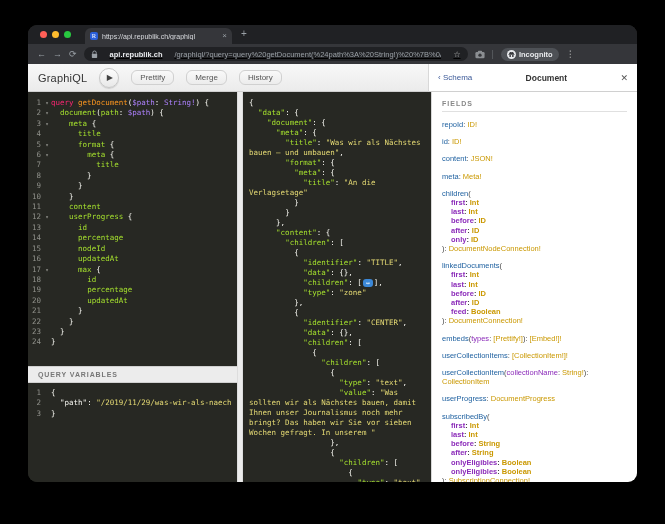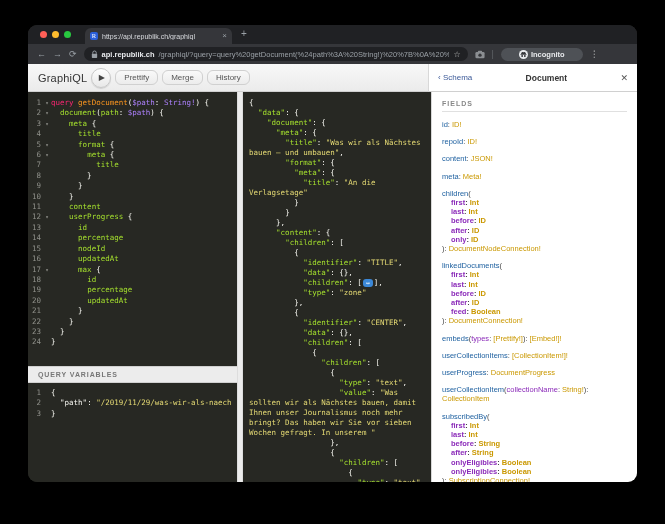--- a/index.html
+++ b/index.html
@@ -15,32 +15,32 @@
        display:flex;align-items:center;padding:0 5px;gap:4px;box-sizing:border-box;}
   .favicon{width:8px;height:8px;border-radius:2px;background:#2b5fd9;color:#fff;font-family:"Liberation Serif",serif;
            font-size:6.5px;line-height:8px;text-align:center;flex:none;}
   .tab-title{color:#dadce0;font-size:7px;white-space:nowrap;overflow:hidden;flex:1;}
   .tab-close{color:#9aa0a6;font-size:8px;line-height:8px;flex:none;}
   .newtab{position:absolute;left:213px;top:3px;color:#9aa0a6;font-size:10px;}
   
   .urlrow{height:20px;background:#35363a;display:flex;align-items:center;padding:0 9px;gap:7px;flex:none;}
   .nav-ic{color:#9aa0a6;font-size:9px;line-height:9px;}
   .urlpill{height:14px;width:384px;background:#202124;border-radius:7px;display:flex;align-items:center;
-           padding:0 7px;gap:4px;overflow:hidden;box-sizing:border-box;flex:none;}
+           padding:0 7px;gap:12px;overflow:hidden;box-sizing:border-box;flex:none;text-decoration:underline;}
   .host{color:#e8eaed;font-size:7.5px;font-weight:bold;white-space:nowrap;flex:none;}
   .upath{color:#9aa0a6;font-size:7.5px;white-space:nowrap;overflow:hidden;flex:1;}
   .star{color:#c4c7c5;font-size:8px;flex:none;}
   .sep{color:#5f6368;font-size:9px;}
-  .incog{background:#4e5156;border-radius:8px;height:13px;display:flex;align-items:center;gap:3px;padding:0 18px;}
+  .incog{background:#4e5156;border-radius:8px;height:13px;display:flex;align-items:center;gap:3px;padding:0 6px;}
   .incog-label{color:#e8eaed;font-size:7.5px;font-weight:bold;}
   .dots{color:#c4c7c5;font-size:9px;}
   
   .toolbar-row{height:28px;display:flex;flex:none;}
   .gql-bar{flex:1;background:linear-gradient(#f8f8f8,#ebebeb);border-bottom:1px solid #d0d0d0;display:flex;
-           align-items:center;padding:9px 10px;gap:4px;box-sizing:border-box;}
+           align-items:center;padding:9px 10px;gap:12px;box-sizing:border-box;}
   .gql-logo{font-size:11px;color:#333;letter-spacing:.2px;}
   .play-btn{width:18px;height:18px;border-radius:50%;background:linear-gradient(#fdfdfd,#e8e8e8);
             border:1px solid #c8c8c8;display:flex;align-items:center;justify-content:center;box-shadow:0 1px 1px rgba(0,0,0,.12);}
   .play-ic{color:#444;font-size:8px;margin-left:1px;line-height:8px;}
   .tb-btn{background:linear-gradient(#f9f9f9,#ececec);border:1px solid #d0d0d0;border-radius:6px;color:#555;
           font-size:8px;padding:2px 8px;font-family:"Liberation Sans",sans-serif;}
   .docs-header{width:209px;background:#fff;border-bottom:1px solid #d0d0d0;border-left:1px solid #d8d8d8;
                display:flex;align-items:center;padding:13px 9px;box-sizing:border-box;flex:none;}
   .schema-link{color:#3B5998;font-size:8px;flex:none;}
   .docs-title{flex:1;text-align:center;font-weight:bold;font-size:8.5px;color:#333;}
@@ -217,24 +217,24 @@
           <div class="resp-row"><span class="tk-pl">                  {</span></div>
           <div class="resp-row"><span class="tk-pl">                    </span><span class="tk-rk">"children"</span><span class="tk-pl">: [</span></div>
           <div class="resp-row"><span class="tk-pl">                      {</span></div>
           <div class="resp-row"><span class="tk-pl">                        </span><span class="tk-rk">"type"</span><span class="tk-pl">: </span><span class="tk-rs">"text"</span><span class="tk-pl">,</span></div>
         </div>
     </div>
     <div class="docs-panel">
       <div class="fields-label">FIELDS</div>
       <div>
           <div class="doc-entry">
+            <div class="doc-line"><span class="dk-f">repoId</span><span class="dk-p">: </span><span class="dk-t">ID!</span></div>
+          </div>
+          <div class="doc-entry">
             <div class="doc-line"><span class="dk-f">id</span><span class="dk-p">: </span><span class="dk-t">ID!</span></div>
-          </div>
-          <div class="doc-entry">
-            <div class="doc-line"><span class="dk-f">repoId</span><span class="dk-p">: </span><span class="dk-t">ID!</span></div>
           </div>
           <div class="doc-entry">
             <div class="doc-line"><span class="dk-f">content</span><span class="dk-p">: </span><span class="dk-t">JSON!</span></div>
           </div>
           <div class="doc-entry">
             <div class="doc-line"><span class="dk-f">meta</span><span class="dk-p">: </span><span class="dk-t">Meta!</span></div>
           </div>
           <div class="doc-entry">
             <div class="doc-line"><span class="dk-f">children</span><span class="dk-p">(</span></div>
             <div class="doc-line indent"><span class="dk-a">first</span><span class="dk-p">: </span><span class="dk-t">Int</span></div>
@@ -253,24 +253,24 @@
             <div class="doc-line indent"><span class="dk-a">feed</span><span class="dk-p">: </span><span class="dk-t">Boolean</span></div>
             <div class="doc-line"><span class="dk-p">): </span><span class="dk-t">DocumentConnection!</span></div>
           </div>
           <div class="doc-entry">
             <div class="doc-line"><span class="dk-f">embeds</span><span class="dk-p">(</span><span class="dk-a">types</span><span class="dk-p">: </span><span class="dk-t">[Prettify!]</span><span class="dk-p">): </span><span class="dk-t">[Embed!]!</span></div>
           </div>
           <div class="doc-entry">
             <div class="doc-line"><span class="dk-f">userCollectionItems</span><span class="dk-p">: </span><span class="dk-t">[CollectionItem!]!</span></div>
           </div>
           <div class="doc-entry">
+            <div class="doc-line"><span class="dk-f">userCollectionItem</span><span class="dk-p">(</span><span class="dk-a">collectionName</span><span class="dk-p">: </span><span class="dk-t">String!</span><span class="dk-p">): </span><span class="dk-t">CollectionItem</span></div>
+          </div>
+          <div class="doc-entry">
             <div class="doc-line"><span class="dk-f">userProgress</span><span class="dk-p">: </span><span class="dk-t">DocumentProgress</span></div>
-          </div>
-          <div class="doc-entry">
-            <div class="doc-line"><span class="dk-f">userCollectionItem</span><span class="dk-p">(</span><span class="dk-a">collectionName</span><span class="dk-p">: </span><span class="dk-t">String!</span><span class="dk-p">): </span><span class="dk-t">CollectionItem</span></div>
           </div>
           <div class="doc-entry">
             <div class="doc-line"><span class="dk-f">subscribedBy</span><span class="dk-p">(</span></div>
             <div class="doc-line indent"><span class="dk-a">first</span><span class="dk-p">: </span><span class="dk-t">Int</span></div>
             <div class="doc-line indent"><span class="dk-a">last</span><span class="dk-p">: </span><span class="dk-t">Int</span></div>
             <div class="doc-line indent"><span class="dk-a">before</span><span class="dk-p">: </span><span class="dk-t">String</span></div>
             <div class="doc-line indent"><span class="dk-a">after</span><span class="dk-p">: </span><span class="dk-t">String</span></div>
             <div class="doc-line indent"><span class="dk-a">onlyEligibles</span><span class="dk-p">: </span><span class="dk-t">Boolean</span></div>
             <div class="doc-line indent"><span class="dk-a">onlyEligibles</span><span class="dk-p">: </span><span class="dk-t">Boolean</span></div>
             <div class="doc-line"><span class="dk-p">): </span><span class="dk-t">SubscriptionConnection!</span></div>

